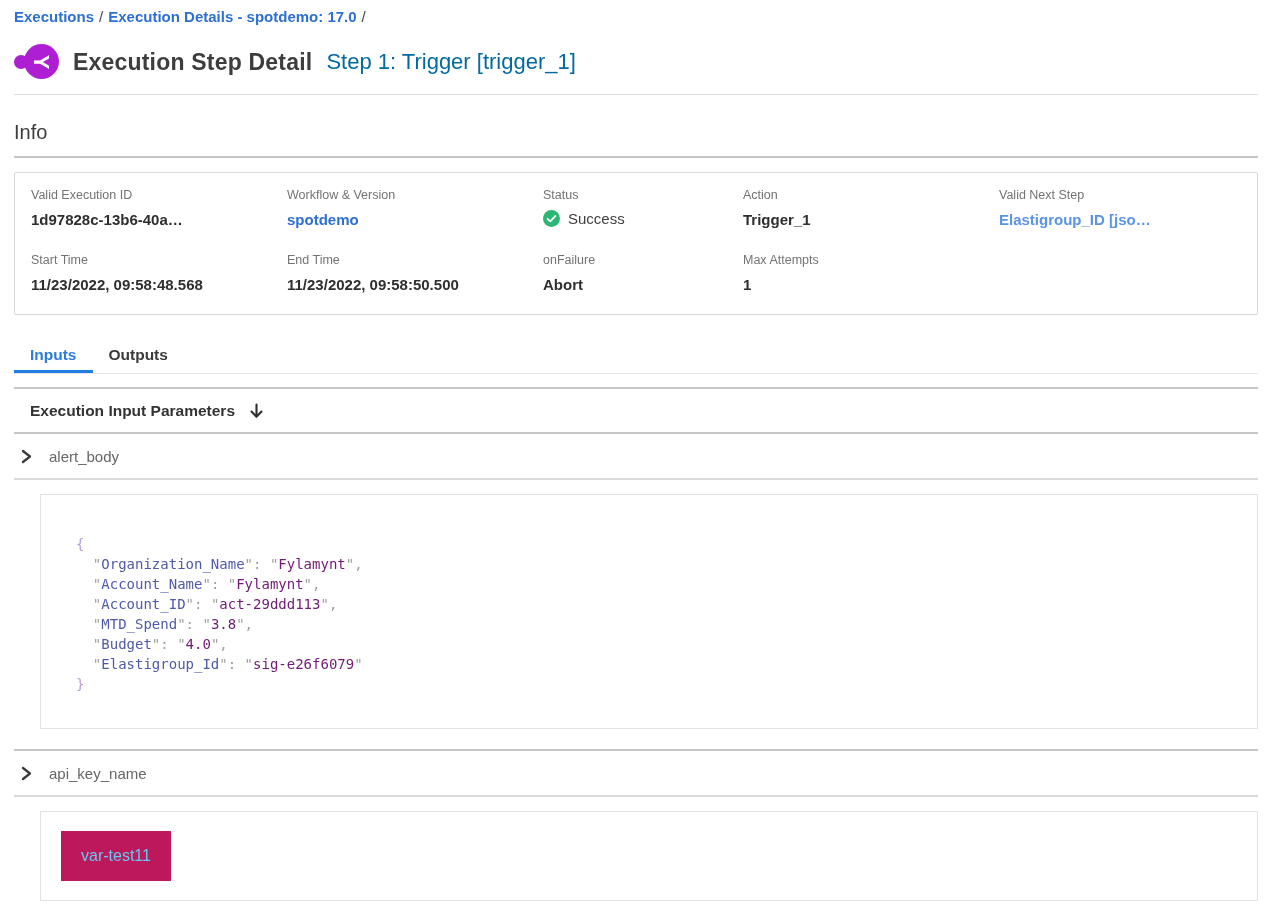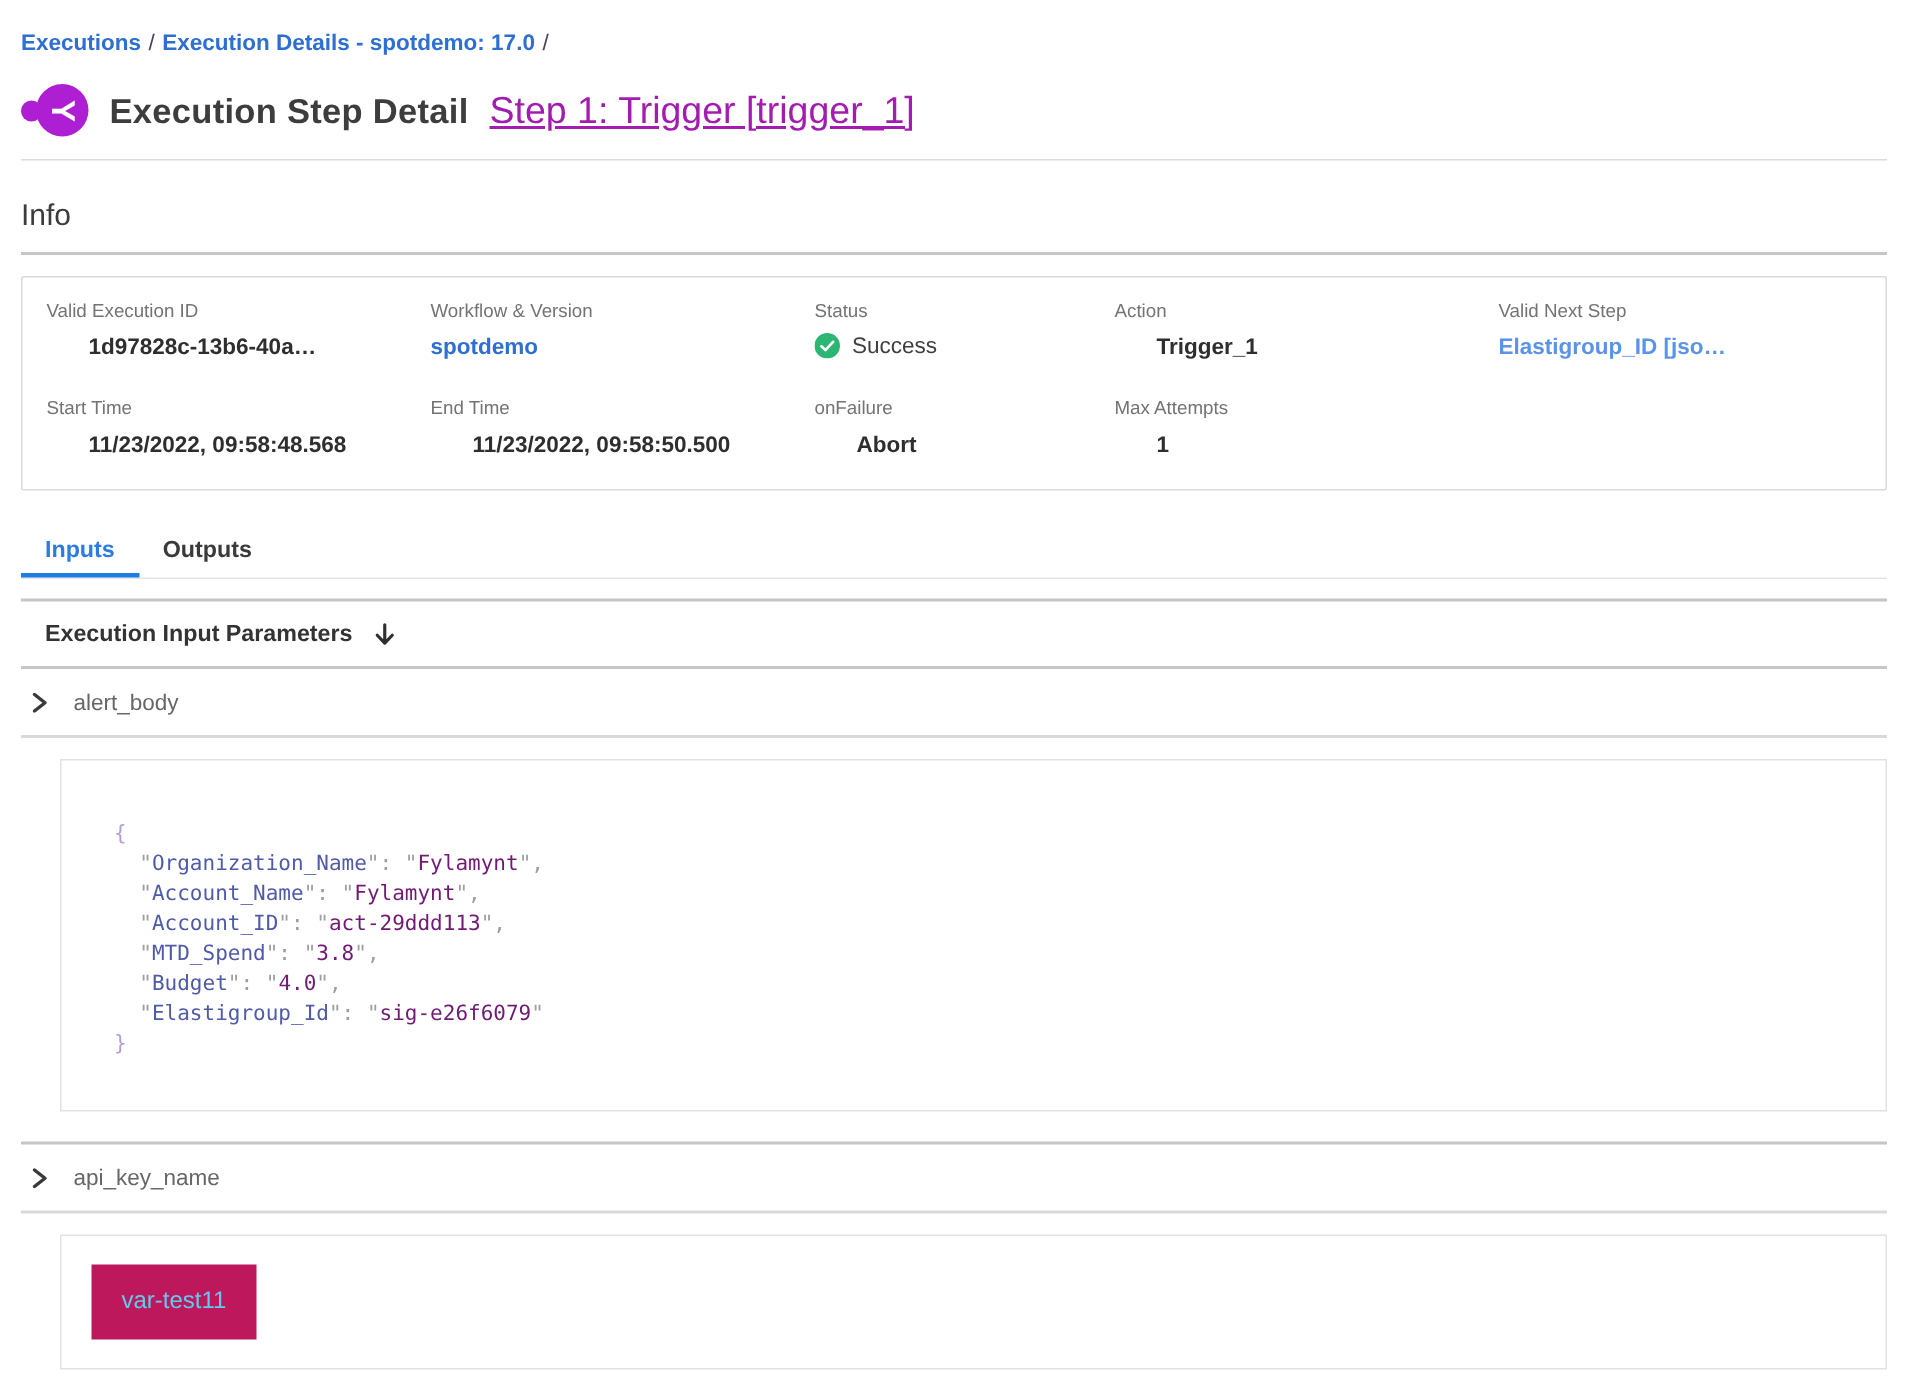--- a/index.html
+++ b/index.html
@@ -1,48 +1,48 @@
 <!DOCTYPE html>
 <html><head>
 <meta charset="utf-8">
 <style>
   * { margin:0; padding:0; box-sizing:border-box; }
   html,body { width:1272px; height:919px; overflow:hidden; background:#fff;
     font-family:"Liberation Sans", sans-serif; color:#3a3a3a; }
   .page { padding:0 14px; }
 
   
-  .breadcrumb { padding-top:20px; font-size:15px; font-weight:600; color:#2d6fd2; }
+  .breadcrumb { padding-top:8px; font-size:15px; font-weight:600; color:#2d6fd2; }
   .breadcrumb .crumb { cursor:pointer; }
   .breadcrumb .sep { color:#44445a; font-weight:400; margin:0 5px; }
 
   
   .header { display:flex; align-items:center; gap:14px; margin-top:19px; }
   .logo { position:relative; width:45px; height:36px; flex:0 0 auto; }
   .logo .dot  { position:absolute; left:0; top:11px; width:14px; height:14px; border-radius:50%; }
   .logo .disc { position:absolute; left:10px; top:0; width:35px; height:35px; border-radius:50%;
                 display:flex; align-items:center; justify-content:center; }
   .logo .y { color:#fff; font-weight:700; font-size:22px; line-height:1; transform:rotate(90deg); }
   .header .title { font-size:23px; font-weight:700; color:#3d3d3d; letter-spacing:.2px; }
-  .header .subtitle { font-size:25px; font-weight:400; color:#a21caf;text-decoration:underline; }
+  .header .subtitle { font-size:22px; font-weight:400; color:#0369a1; }
 
   .rule-light { border-bottom:1px solid #dcdcdc; }
   .rule-med   { border-bottom:2px solid #c6c6c6; }
   .rule-soft  { border-bottom:2px solid #d9d9d9; }
 
   .mt14 { margin-top:14px; } .mt12 { margin-top:12px; }
 
   .info-title { margin-top:26px; font-size:20px; color:#3c3c3c; }
 
   
   .card { margin-top:14px; border:1px solid #d9d9d9; border-radius:2px; padding:15px 16px 21px; }
   .grid { display:grid; grid-template-columns:256px 256px 200px 256px 1fr; row-gap:25px; }
   .cell .label { font-size:12.5px; color:#737373; }
   .cell .value { margin-top:9px; font-size:15px; }
-  .value.strong { font-weight:700; color:#2e2e2e;margin-left:28px; }
+  .value.strong { font-weight:700; color:#2e2e2e; }
   .value.link { color:#2d6fd2; font-weight:600; cursor:pointer; }
   .value.link-light { color:#5b93e8; font-weight:600; cursor:pointer; }
   .status { display:flex; align-items:flex-end; gap:8px; margin-top:8px; font-size:15px; color:#3f3f3f; }
 
   
   .tabs { display:flex; margin-top:25px; border-bottom:1px solid #e4e4e4; }
   .tab { padding:6px 16px 9px; font-size:15.5px; font-weight:600; color:#3a3a3a; cursor:pointer; }
   .tab.active { color:#2c7ce0; box-shadow:inset 0 -3px 0 #1f7ce2; }
 
   

